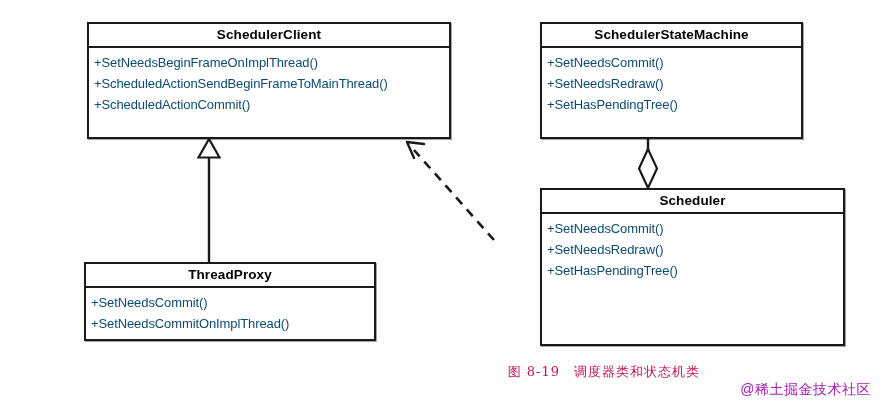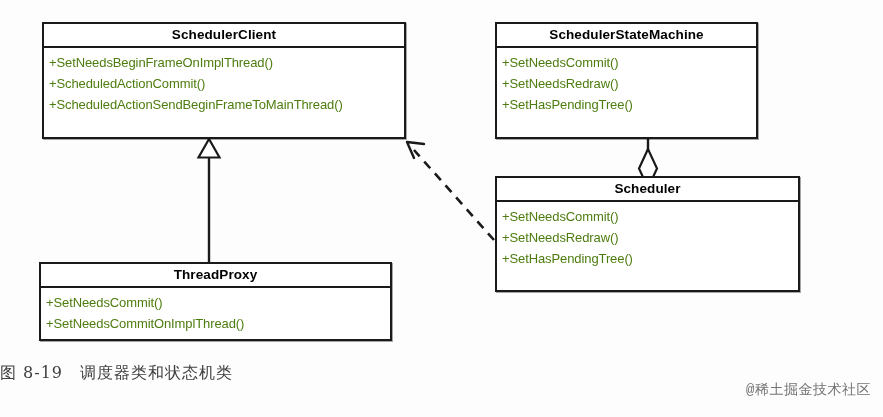--- a/index.html
+++ b/index.html
@@ -17,20 +17,21 @@
     height: 417px;
     background: #fdfdfd;
     overflow: hidden;
   }
   .uml-class {
     position: absolute;
     box-sizing: border-box;
     border: 2px solid #1a1a1a;
     background: #ffffff;
     box-shadow: 1px 1px 0 rgba(0,0,0,0.35);
+    margin-left: 45px;
   }
   .class-title {
     box-sizing: border-box;
     text-align: center;
     font-weight: bold;
     font-size: 13.5px;
     color: #000000;
     letter-spacing: 0.1px;
     border-bottom: 2px solid #1a1a1a;
     padding: 3px 0 4px 0;
@@ -39,67 +40,67 @@
   .compartment {
     box-sizing: border-box;
     padding: 4px 0 5px 5px;
   }
   .compartment + .compartment {
     border-top: 2px solid #1a1a1a;
   }
   .member {
     font-size: 13px;
     line-height: 21px;
-    color: #4d7c0f;
+    color: #0c4a6e;
     white-space: nowrap;
     letter-spacing: -0.1px;
   }
 
   
   #box-scheduler-client {
     left: 42px; top: 22px; width: 364px; height: 117px;
   }
   #box-scheduler-state-machine {
     left: 495px; top: 22px; width: 263px; height: 117px;
   }
   #box-thread-proxy {
-    left: 39px; top: 262px; width: 353px; height: 79px;
+    left: 39px; top: 262px; width: 292px; height: 79px;
   }
   #box-scheduler {
-    left: 495px; top: 176px; width: 305px; height: 116px;
+    left: 495px; top: 188px; width: 305px; height: 158px;
   }
 
   
   #connectors {
     position: absolute;
     left: 0; top: 0;
     width: 883px; height: 417px;
     pointer-events: none;
   }
 
   
   #figure-caption {
     position: absolute;
     left: 0;
     top: 363px;
     width: 700px;
-    text-align: left;
+    text-align: right;
     font-family: "DejaVu Serif", "Liberation Serif", serif;
-    font-size: 16px;
-    color: #404040;
+    font-size: 13px;
+    color: #be185d;
     letter-spacing: 1px;
   }
   #watermark {
     position: absolute;
     right: 12px;
     top: 381px;
     font-size: 14px;
-    color: #737373;
+    color: #a21caf;
     letter-spacing: 0.5px;
-    font-family: Liberation Mono, monospace;
+    font-family: Liberation Sans, sans-serif;
   }
 </style>
 </head>
 <body>
 
 <div id="diagram-root">
 
   <svg id="connectors" viewBox="0 0 883 417" width="883" height="417" xmlns="http://www.w3.org/2000/svg">
 
     <g>
@@ -115,22 +116,22 @@
     <g>
       <line x1="648" y1="139" x2="648" y2="188" stroke="#1a1a1a" stroke-width="2.4"></line>
       <polygon points="648,149 639,168.5 648,188 657,168.5" fill="#ffffff" stroke="#1a1a1a" stroke-width="2.2" stroke-linejoin="miter"></polygon>
     </g>
   </svg>
 
   <div class="uml-class" id="box-scheduler-client">
     <div class="class-title">SchedulerClient</div>
     <div class="compartment">
       <div class="member">+SetNeedsBeginFrameOnImplThread()</div>
+      <div class="member">+ScheduledActionSendBeginFrameToMainThread()</div>
       <div class="member">+ScheduledActionCommit()</div>
-      <div class="member">+ScheduledActionSendBeginFrameToMainThread()</div>
     </div>
   </div>
 
   <div class="uml-class" id="box-scheduler-state-machine">
     <div class="class-title">SchedulerStateMachine</div>
     <div class="compartment">
       <div class="member">+SetNeedsCommit()</div>
       <div class="member">+SetNeedsRedraw()</div>
       <div class="member">+SetHasPendingTree()</div>
     </div>

